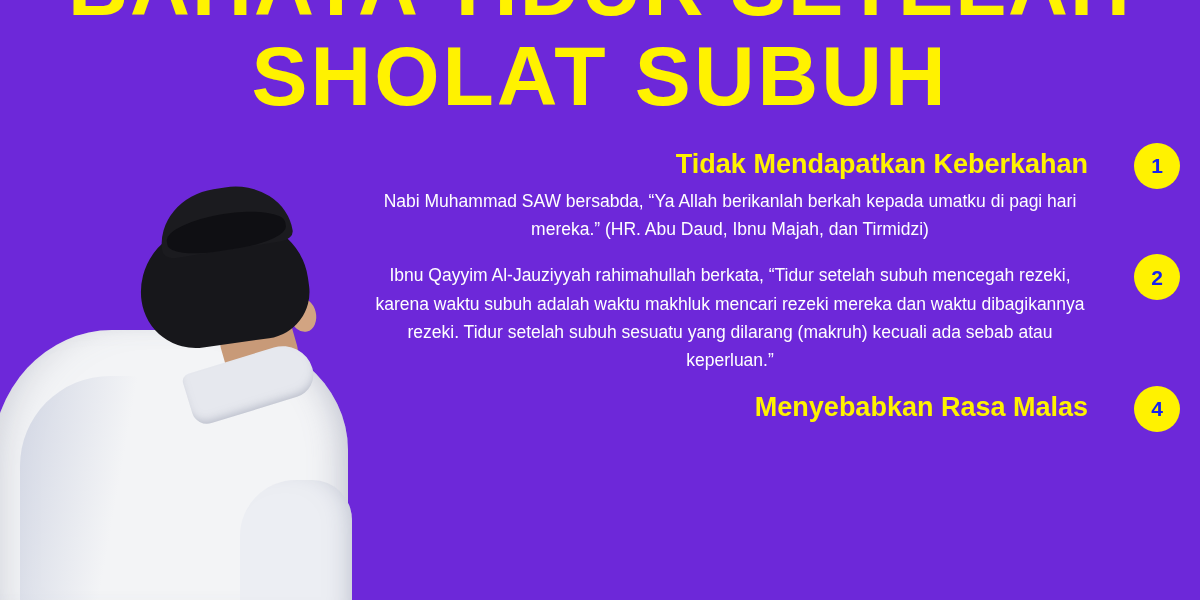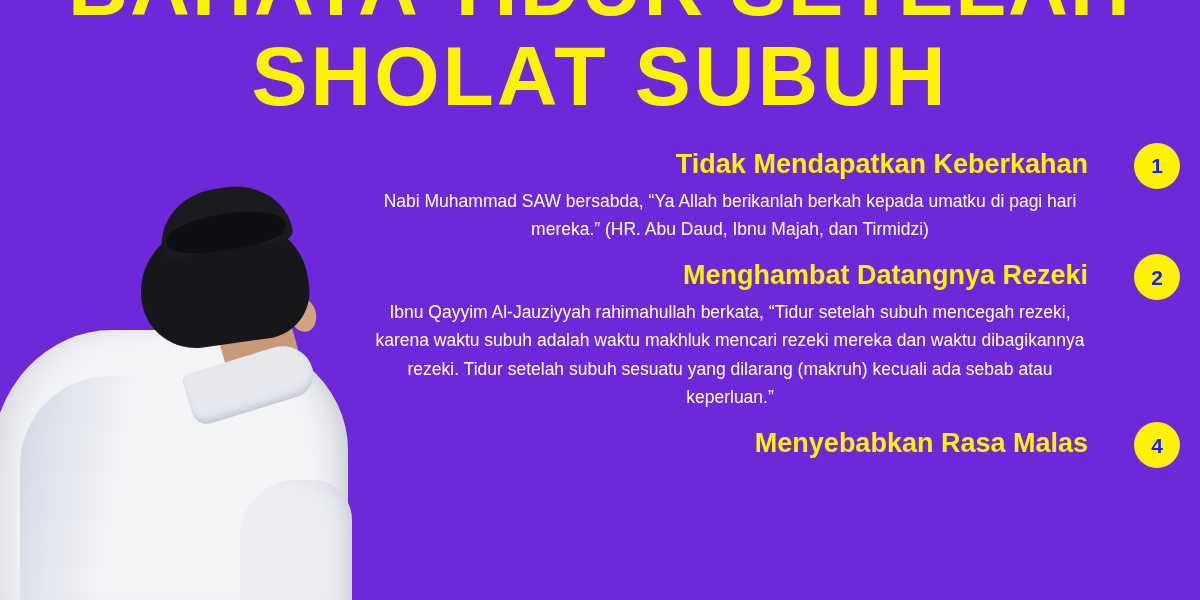--- a/index.html
+++ b/index.html
@@ -211,21 +211,20 @@
     <div class="item">
       <div class="item-head">
         <span>Tidak Mendapatkan Keberkahan</span>
         <span class="badge">1</span>
       </div>
       <div class="item-body">Nabi Muhammad SAW bersabda, “Ya Allah berikanlah  berkah kepada umatku di pagi hari mereka.” (HR. Abu Daud, Ibnu Majah, dan Tirmidzi)</div>
     </div>
 
     <div class="item">
       <div class="item-head">
-        <span>Menghambat Datangnya Rezeki</span>
         <span class="badge">2</span>
       </div>
       <div class="item-body">Ibnu Qayyim Al-Jauziyyah rahimahullah berkata, “Tidur setelah subuh mencegah rezeki, karena waktu subuh adalah waktu makhluk mencari rezeki mereka dan waktu dibagikannya rezeki. Tidur setelah subuh sesuatu yang dilarang (makruh) kecuali ada sebab atau keperluan.”</div>
     </div>
 
     <div class="item">
     </div>
 
     <div class="item last">
       <div class="item-head">

